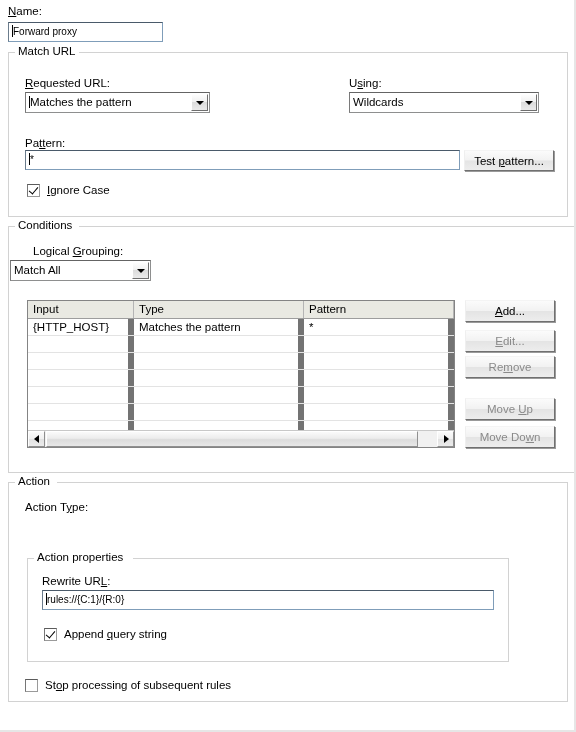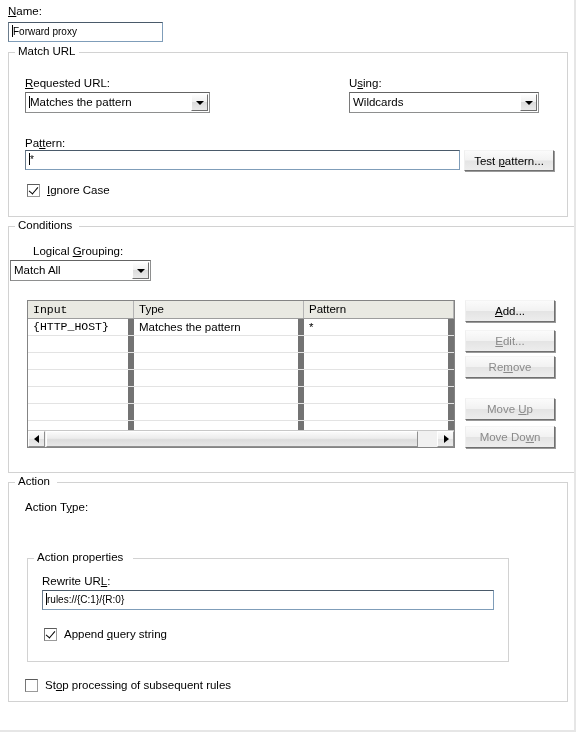--- a/index.html
+++ b/index.html
@@ -231,21 +231,21 @@
   .cond-row .cell {
     box-sizing: border-box;
     border-right: 6px solid #737373;
     padding-left: 5px;
     font-size: 11.5px;
     line-height: 16px;
     color: #000;
     overflow: hidden;
     white-space: nowrap;
   }
-  .col-input { width: 106px; font-family: Liberation Mono, monospace; }
+  .col-input { width: 106px; }
   .col-type  { width: 170px; }
   .col-pattern { width: 150px; }
 
   
   .hscroll {
     position: absolute;
     left: 0; bottom: 0;
     width: 100%;
     height: 17px;
     background: #f1f1f1;

